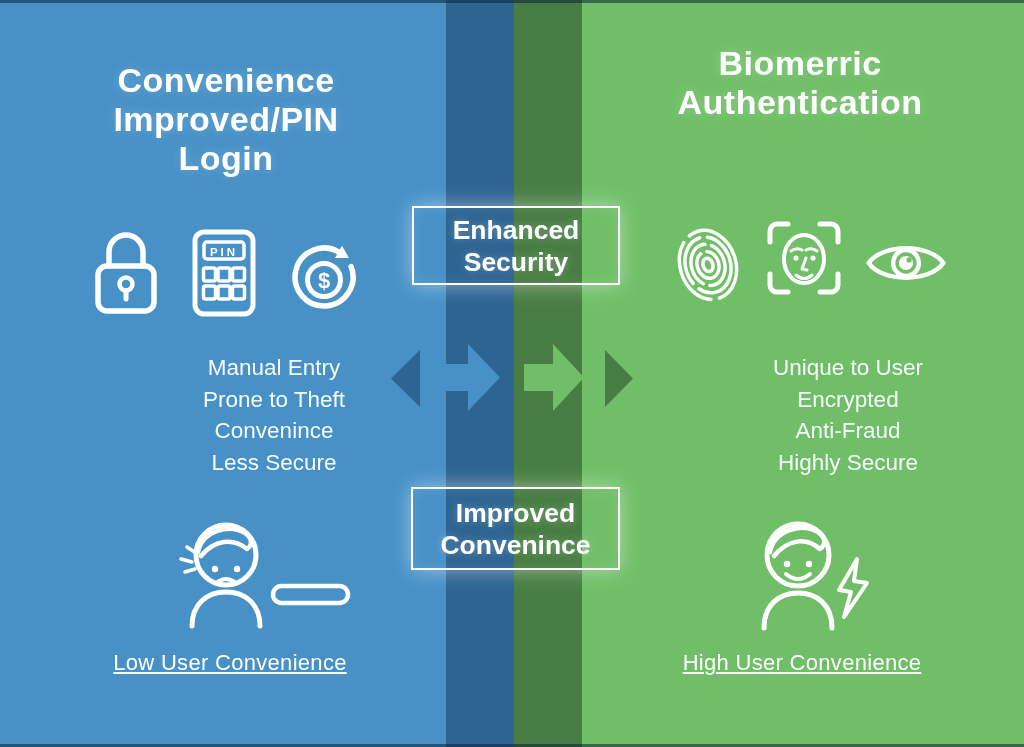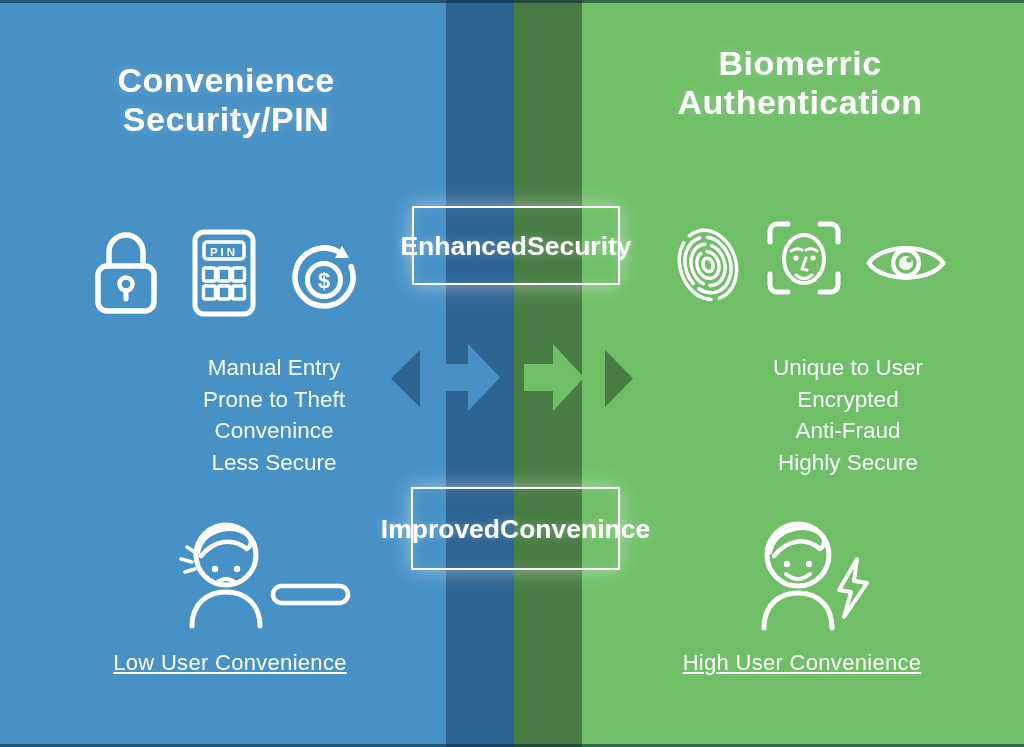--- a/index.html
+++ b/index.html
@@ -31,21 +31,21 @@
   .feature-list-left{left:0;top:352px;width:452px;}
   .feature-list-right{left:576px;top:352px;width:448px;}
 
   .bottom-label{position:absolute;text-align:center;color:#fff;
     font-size:22px;letter-spacing:.3px;text-decoration:underline;}
   .bottom-label-left{left:0;top:650px;width:460px;}
   .bottom-label-right{left:580px;top:650px;width:444px;}
 
   
   .mid-box{position:absolute;border:2.5px solid #fff;box-sizing:border-box;
-    display:flex;align-items:center;justify-content:center;
+    display:flex;flex-direction:column;align-items:center;justify-content:center;
     color:#fff;font-size:26.5px;font-weight:bold;line-height:32px;text-align:center;
     box-shadow:0 0 20px rgba(255,255,255,.45), inset 0 0 14px rgba(255,255,255,.12);
     text-shadow:0 0 8px rgba(255,255,255,.3);}
   .mid-box span{display:block;}
   .security-box{left:412px;top:206px;width:208px;height:79px;}
   .convenience-box{left:411px;top:471px;width:209px;height:83px;margin-top:16px;}
 
   
   .gfx{position:absolute;}
   .icon-lock{left:94px;top:225px;}
@@ -73,21 +73,22 @@
 
   <div class="bg col-blue"></div>
   <div class="bg col-blue-dark"></div>
   <div class="bg col-green-dark"></div>
   <div class="bg col-green"></div>
   <div class="edge edge-top"></div>
   <div class="edge edge-bottom"></div>
 
   <h1 class="title title-left">
     <span>Convenience</span>
-    <span>Security/PIN</span>
+    <span>Improved/PIN</span>
+    <span>Login</span>
   </h1>
 
   <div class="gfx icon-lock">
     <svg width="64" height="90" viewBox="0 0 64 90">
       <path class="ln" stroke-width="5.5" d="M15 41 V27 a17 17 0 0 1 34 0 V41"></path>
       <rect class="ln" stroke-width="5.5" x="4" y="41" width="56" height="45" rx="9"></rect>
       <circle class="ln" stroke-width="4.5" cx="32" cy="59" r="6.5"></circle>
       <path class="ln" stroke-width="5" d="M32 66 V74"></path>
     </svg>
   </div>

